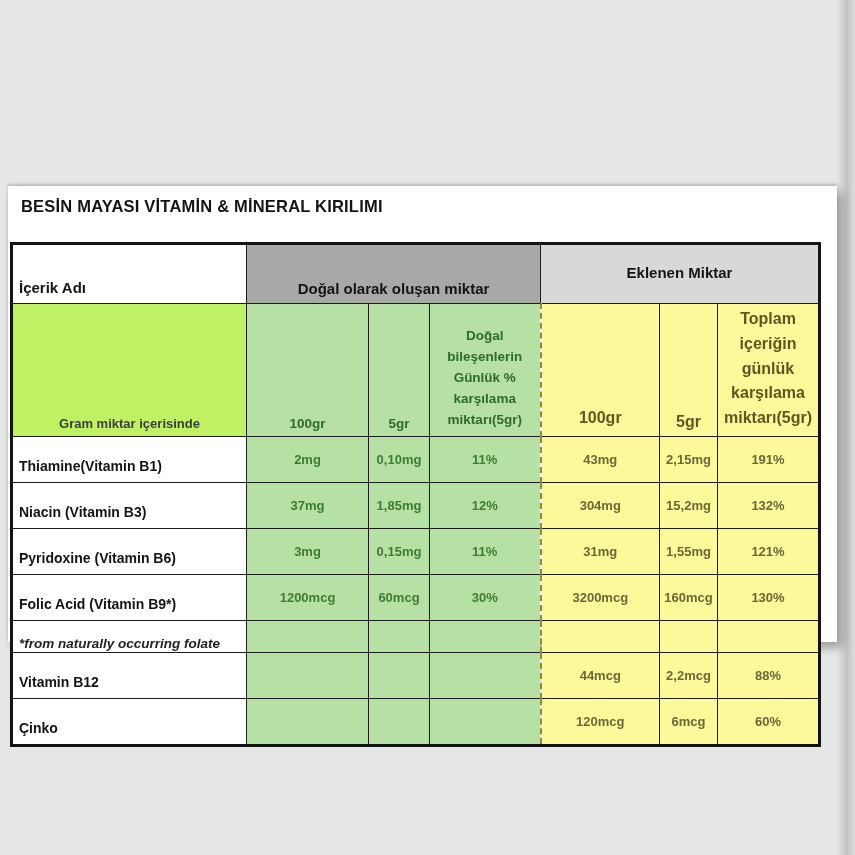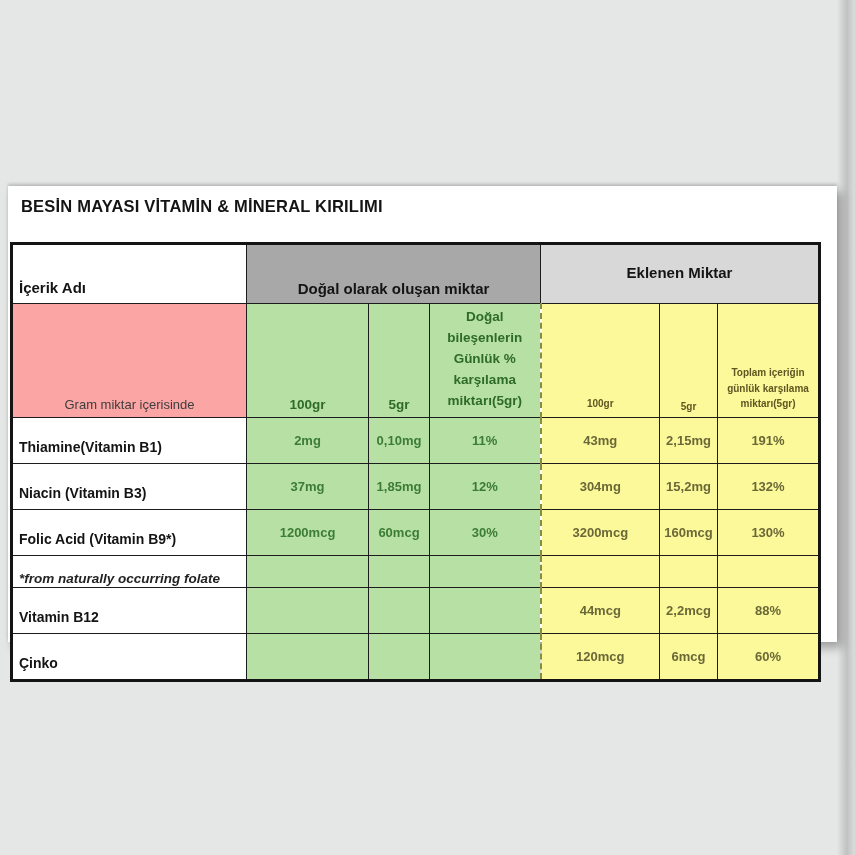--- a/index.html
+++ b/index.html
@@ -44,27 +44,27 @@
   }
   td.c-add{
     background:#d8d8d8;font-size:15px;font-weight:700;color:#141414;
     text-align:center;padding-bottom:22px;
     border-left:2px dashed #f2f2f2;
   }
   
   tr.hrow2{height:106px;}
   tr.hrow2 td{vertical-align:bottom;text-align:center;padding:3px 5px 5px 5px;}
   td.c-gram{
-    background:#fca5a5;font-size:13px;font-weight:400;color:#3d3d3d;
+    background:#bef264;font-size:13px;font-weight:700;color:#3d3d3d;
     text-align:left;padding-left:6px;vertical-align:bottom;
   }
   .g{background:#b7e1a4;}
   .y{background:#fbf99a;}
   tr.hrow2 .g{color:#2e6b29;font-weight:700;font-size:13.5px;}
-  tr.hrow2 .y{color:#5f5622;font-weight:700;font-size:10px;}
+  tr.hrow2 .y{color:#5f5622;font-weight:700;font-size:16px;}
   tr.hrow2 td.pct{line-height:1.55;}
   .ydash{border-left:2px dashed #8a8a48 !important;}
   
   tr.drow{height:21.5px;}
   tr.drow td{vertical-align:middle;}
   td.lbl{
     background:#ffffff;font-size:14px;font-weight:700;color:#141414;
     padding:15px 2px 1px 6px;text-align:left;white-space:nowrap;
   }
   tr.foot td.lbl{font-style:italic;font-weight:700;font-size:13.5px;color:#222;}
@@ -122,20 +122,29 @@
         <td class="lbl">Niacin (Vitamin B3)</td>
         <td class="v g">37mg</td>
         <td class="v g">1,85mg</td>
         <td class="v g">12%</td>
         <td class="v y ydash">304mg</td>
         <td class="v y">15,2mg</td>
         <td class="v y">132%</td>
       </tr>
 
 
+      <tr class="drow">
+        <td class="lbl">Pyridoxine (Vitamin B6)</td>
+        <td class="v g">3mg</td>
+        <td class="v g">0,15mg</td>
+        <td class="v g">11%</td>
+        <td class="v y ydash">31mg</td>
+        <td class="v y">1,55mg</td>
+        <td class="v y">121%</td>
+      </tr>
 
       <tr class="drow">
         <td class="lbl">Folic Acid (Vitamin B9*)</td>
         <td class="v g">1200mcg</td>
         <td class="v g">60mcg</td>
         <td class="v g">30%</td>
         <td class="v y ydash">3200mcg</td>
         <td class="v y">160mcg</td>
         <td class="v y">130%</td>
       </tr>

